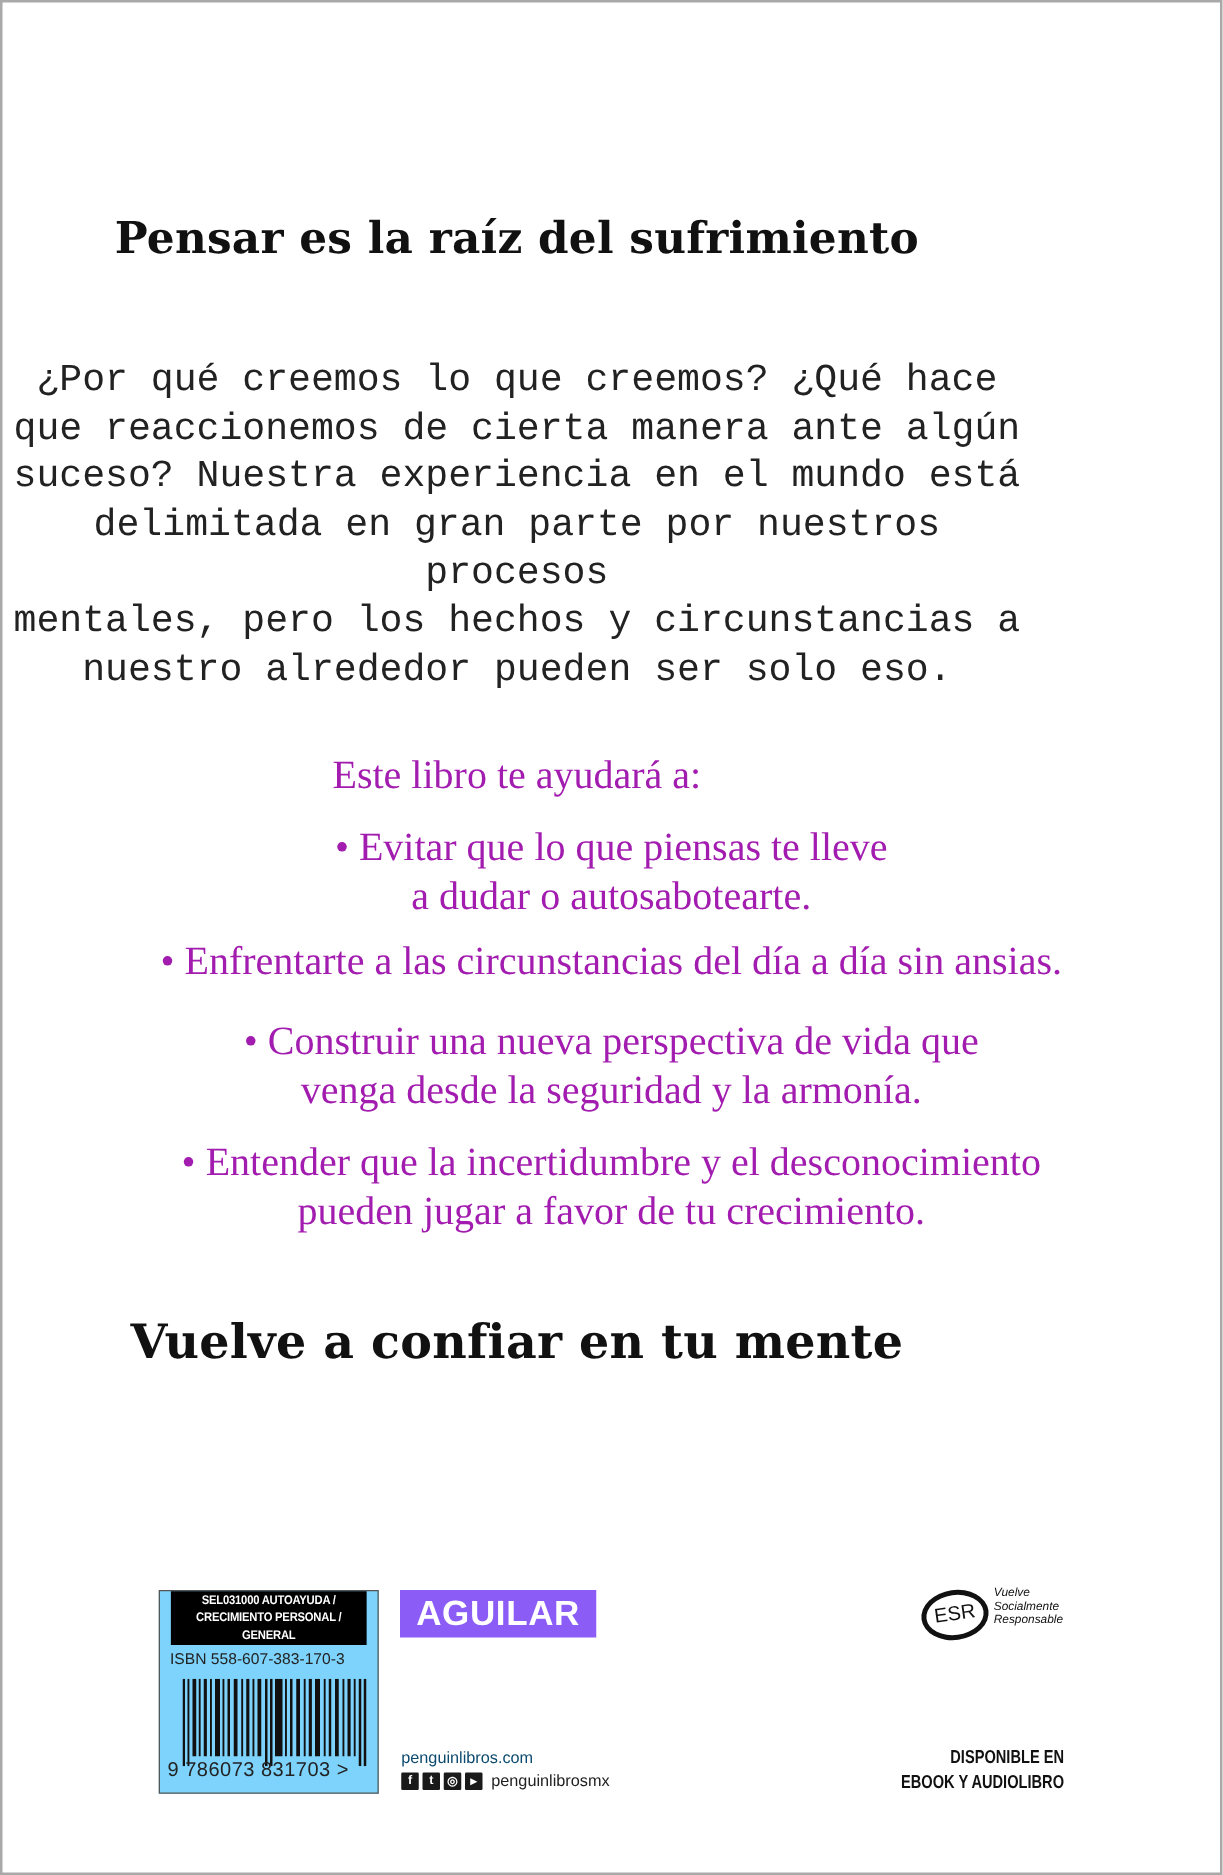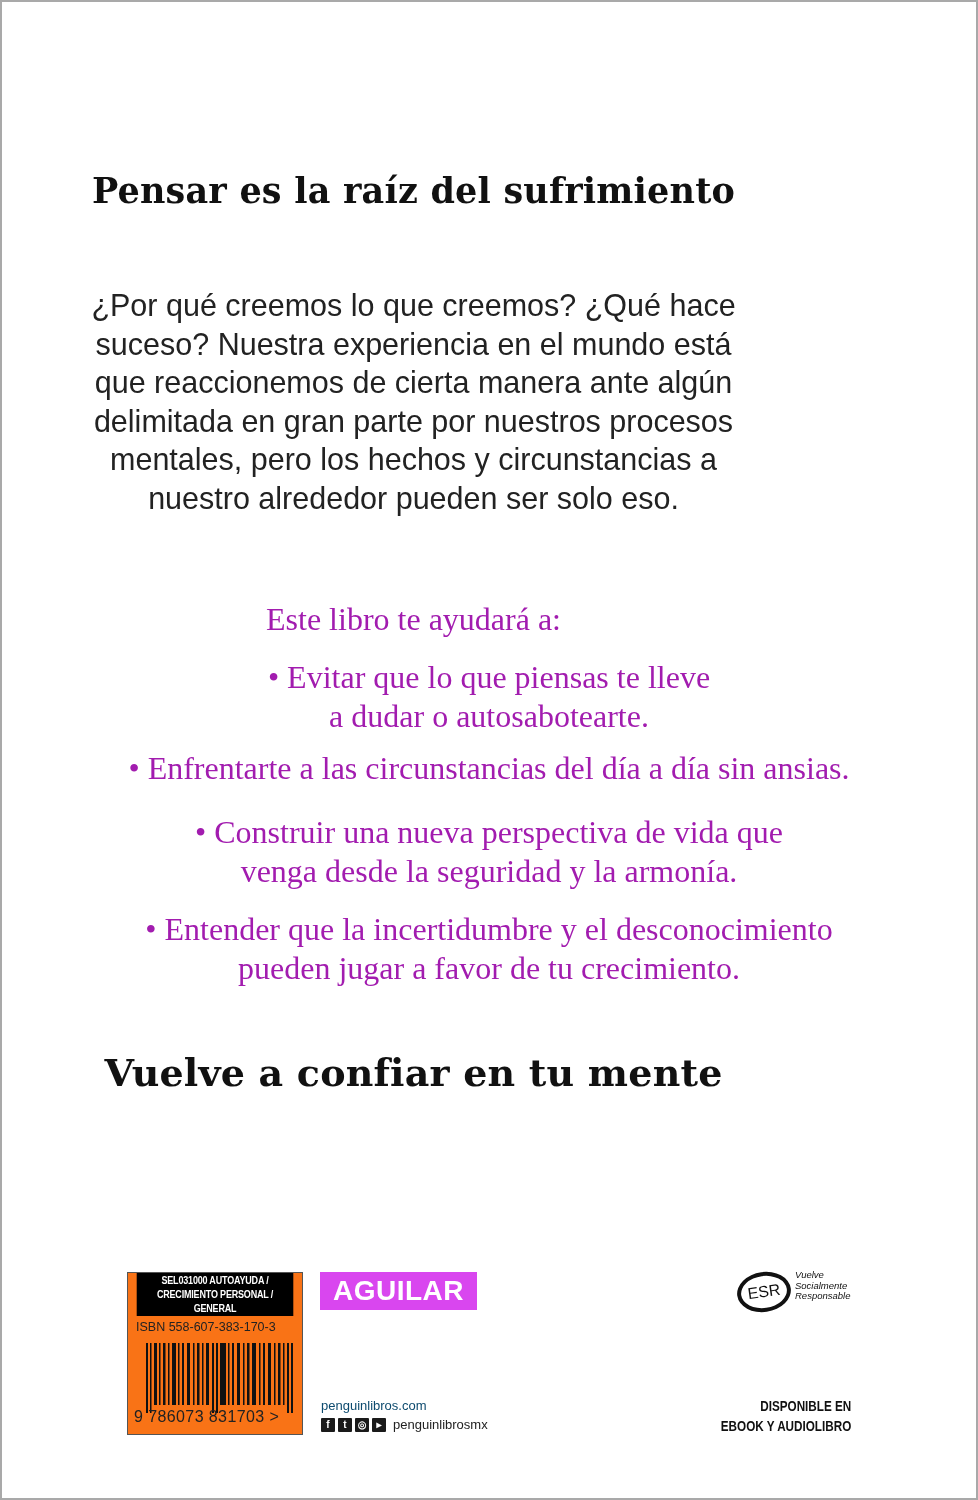--- a/index.html
+++ b/index.html
@@ -1,61 +1,61 @@
 <!DOCTYPE html>
 <html><head>
 <meta charset="utf-8">
 <style>
   html, body { margin: 0; padding: 0; }
   body { width: 978px; height: 1500px; background: #ffffff; position: relative; overflow: hidden; font-family: "DejaVu Serif", serif; color: #1a1a1a; }
   .frame { position: absolute; left: 0; top: 0; width: 974px; height: 1496px; border: 2px solid #a9a9a9; border-right-width: 3px; border-bottom-width: 3px; box-sizing: content-box; }
   .center { position: absolute; left: 0; width: 827px; text-align: center; }
   .headline { font-family: "DejaVu Serif", serif; font-weight: bold; color: #111; letter-spacing: 0.2px; }
   #title { top: 170px; font-size: 35px; }
-  #para { top: 288px; font-size: 25.5px; line-height: 38.6px; font-weight: 300; color: #222; font-family: Liberation Sans, sans-serif; }
+  #para { top: 288px; font-size: 25.5px; line-height: 38.6px; font-weight: 300; color: #222; font-family: Liberation Mono, monospace; }
   #para span { display: block; }
   .thin { font-family: "Liberation Serif", serif; font-size: 32px; color: #a21caf; }
   #para.thin { font-size: 30.5px; line-height: 38.6px; top: 286px; }
   #intro { top: 601px; }
   .bullet { position: absolute; left: 0; width: 978px; text-align: center; line-height: 38.6px; }
   .bullet span { display: block; }
   #b1 { top: 658px; }
   #b2 { top: 749px; }
   #b3 { top: 813px; }
   #b4 { top: 910px; }
   #closing { top: 1050px; font-size: 38px; }
   
-  .barcode-box { position: absolute; left: 127px; top: 1272px; width: 174px; height: 161px; border: 1.5px solid #555; background: #f97316; }
+  .barcode-box { position: absolute; left: 127px; top: 1272px; width: 174px; height: 161px; border: 1.5px solid #555; background: #7dd3fc; }
   .bisac { background: #000; color: #fff; height: 43px; font-family: "Liberation Sans", sans-serif; font-weight: bold; font-size: 10px; text-align: center; display: flex; flex-direction: column; justify-content: center; line-height: 14px; letter-spacing: -0.2px; transform: scaleX(0.9); transform-origin: center; }
   .isbn { font-family: "Liberation Sans", sans-serif; font-size: 12.5px; color: #222; margin: 4px 0 0 8px; }
   .bars { position: absolute; left: 18px; top: 70px; width: 150px; height: 70px; }
   .ean { position: absolute; left: 6px; top: 135px; font-family: "Liberation Sans", sans-serif; font-size: 16px; color: #222; letter-spacing: 0.4px; background: transparent; }
-  .aguilar { position: absolute; left: 320px; top: 1272px; width: 157px; height: 38px; background: #d946ef; color: #fff; font-family: "Liberation Sans", sans-serif; font-weight: bold; font-size: 28px; text-align: center; line-height: 38px; letter-spacing: 0.5px; }
+  .aguilar { position: absolute; left: 320px; top: 1272px; width: 157px; height: 38px; background: #8b5cf6; color: #fff; font-family: "Liberation Sans", sans-serif; font-weight: bold; font-size: 28px; text-align: center; line-height: 38px; letter-spacing: 0.5px; }
   .penguin-site { position: absolute; left: 321px; top: 1398px; font-family: "Liberation Sans", sans-serif; font-size: 13px; color: #0c4a6e; }
   .social { position: absolute; left: 321px; top: 1417px; display: flex; align-items: center; gap: 3px; font-family: "Liberation Sans", sans-serif; font-size: 13px; color: #222; }
   .sicon { width: 14px; height: 14px; background: #1a1a1a; color: #fff; display: inline-flex; align-items: center; justify-content: center; font-size: 10px; font-weight: bold; border-radius: 1px; }
   .social .handle { margin-left: 4px; }
   .esr { position: absolute; left: 737px; top: 1270px; width: 130px; height: 50px; }
   .esr-ellipse { position: absolute; left: 0; top: 2px; width: 54px; height: 40px; border: 4px solid #111; border-radius: 50%; box-sizing: border-box; display: flex; align-items: center; justify-content: center; font-family: "Liberation Sans", sans-serif; font-size: 16px; color: #111; transform: rotate(-8deg); }
   .esr-text { position: absolute; left: 58px; top: 0px; font-family: "Liberation Sans", sans-serif; font-style: italic; font-size: 9.5px; line-height: 10.5px; color: #111; }
   .esr-text span { display: block; }
   .disp { position: absolute; right: 127px; top: 1396px; text-align: right; font-family: "Liberation Sans", sans-serif; font-weight: bold; font-size: 15px; line-height: 20px; color: #111; transform: scaleX(0.78); transform-origin: right; }
   .disp span { display: block; }
 </style>
 </head>
 <body>
 
 <div class="frame"></div>
 
 <div id="title" class="center headline">Pensar es la raíz del sufrimiento</div>
 
 <div id="para" class="center thin">
   <span>¿Por qué creemos lo que creemos? ¿Qué hace</span>
+  <span>que reaccionemos de cierta manera ante algún</span>
   <span>suceso? Nuestra experiencia en el mundo está</span>
-  <span>que reaccionemos de cierta manera ante algún</span>
   <span>delimitada en gran parte por nuestros procesos</span>
   <span>mentales, pero los hechos y circunstancias a</span>
   <span>nuestro alrededor pueden ser solo eso.</span>
 </div>
 
 <div id="intro" class="center thin">Este libro te ayudará a:</div>
 
 <div id="b1" class="bullet thin">
   <span>• Evitar que lo que piensas te lleve</span>
   <span>a dudar o autosabotearte.</span>

